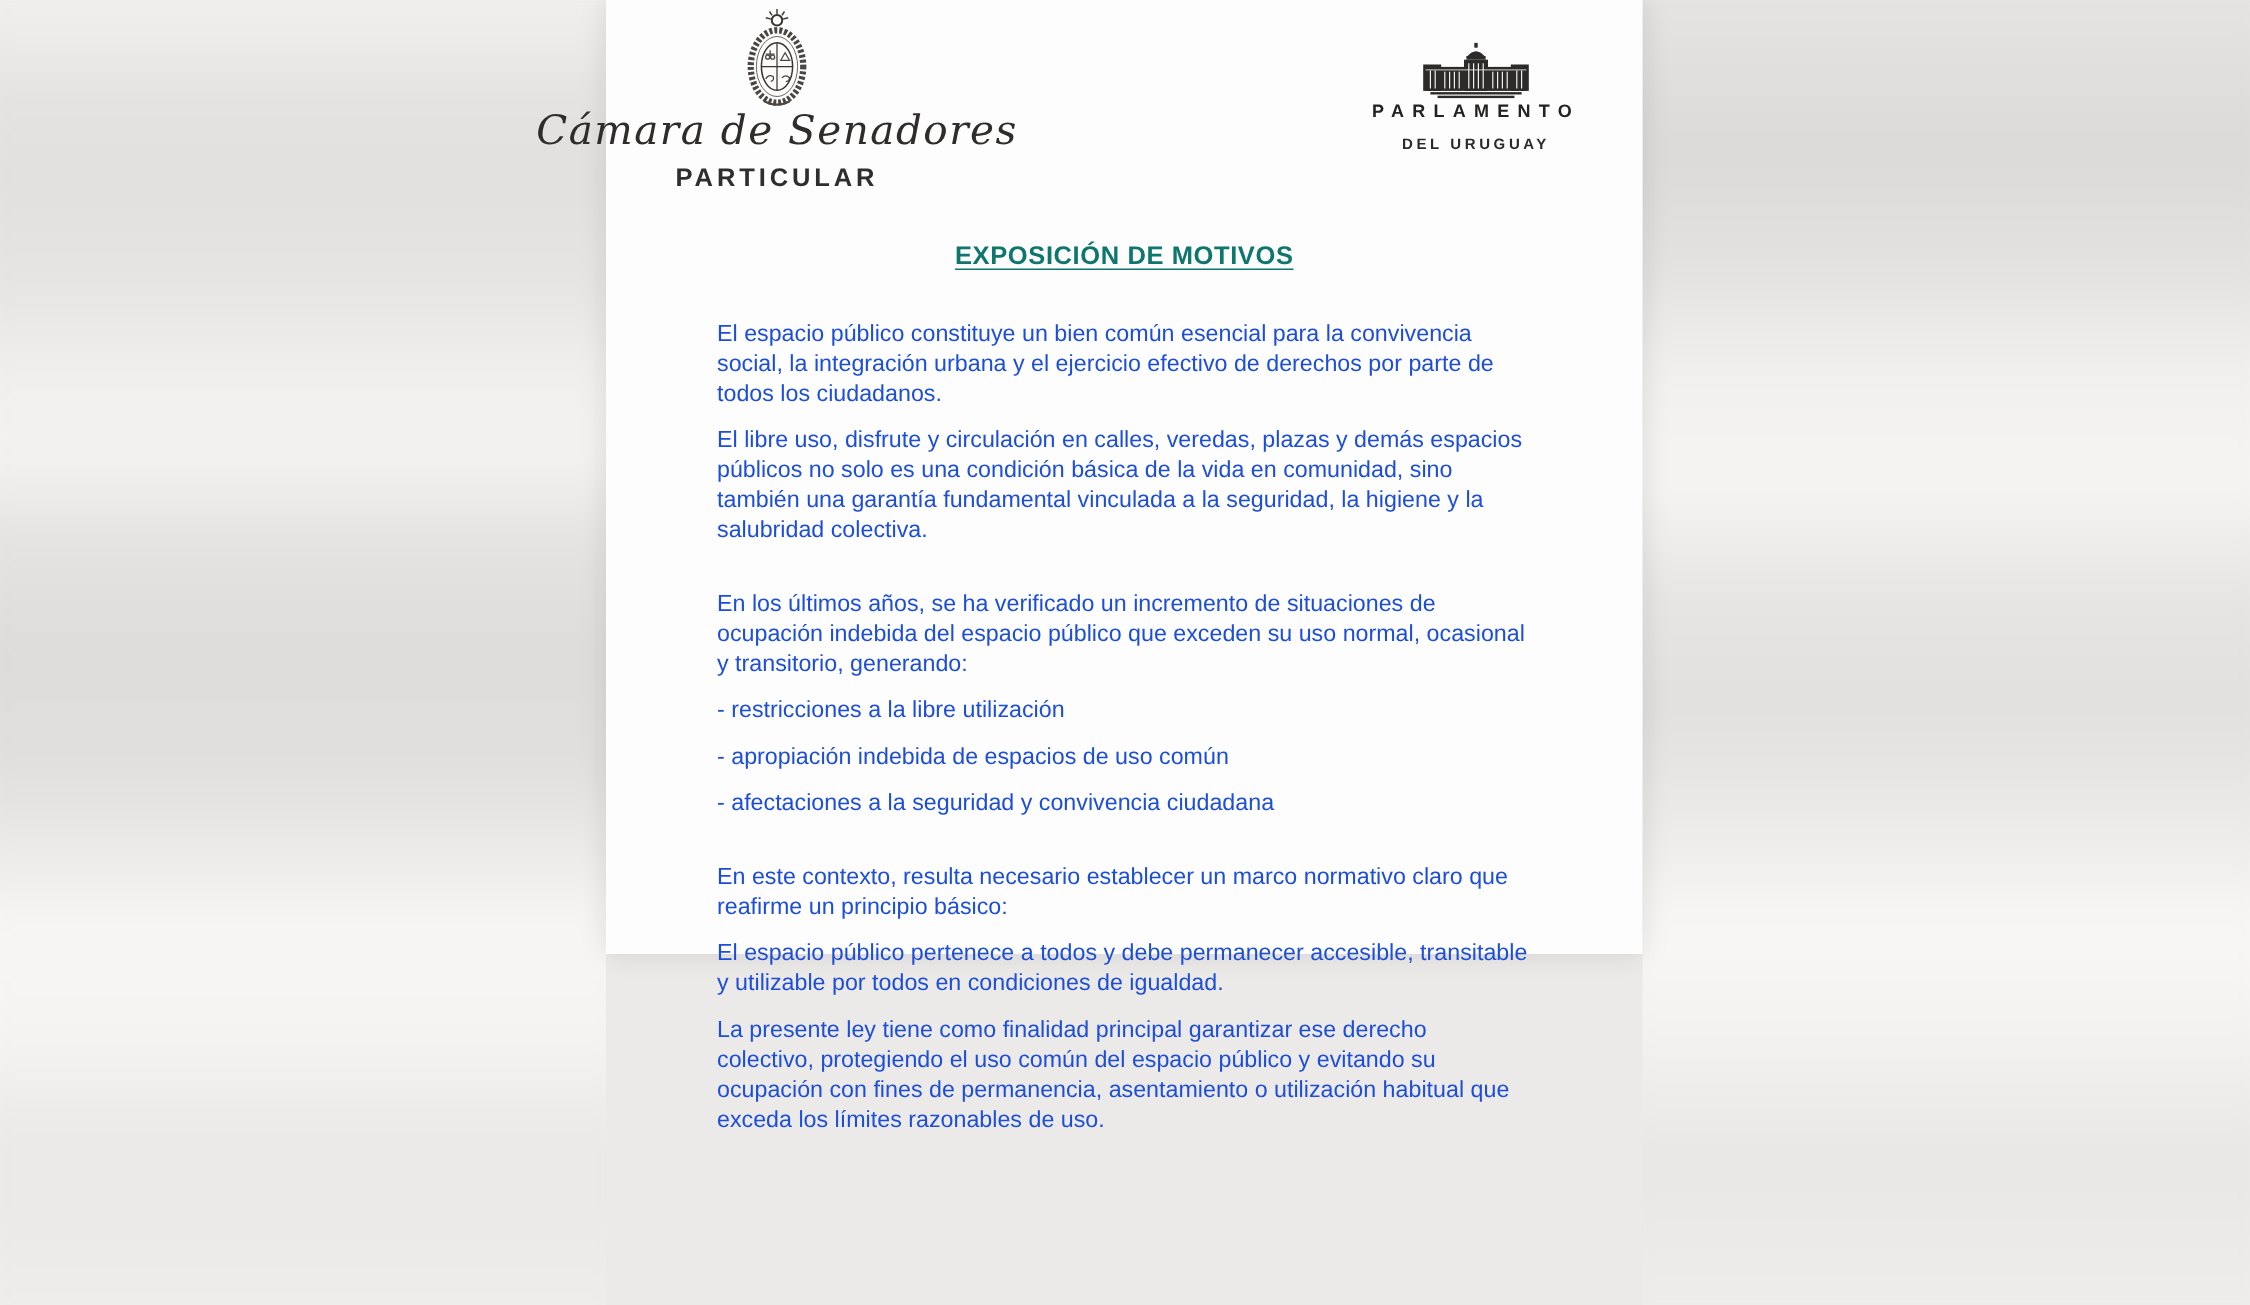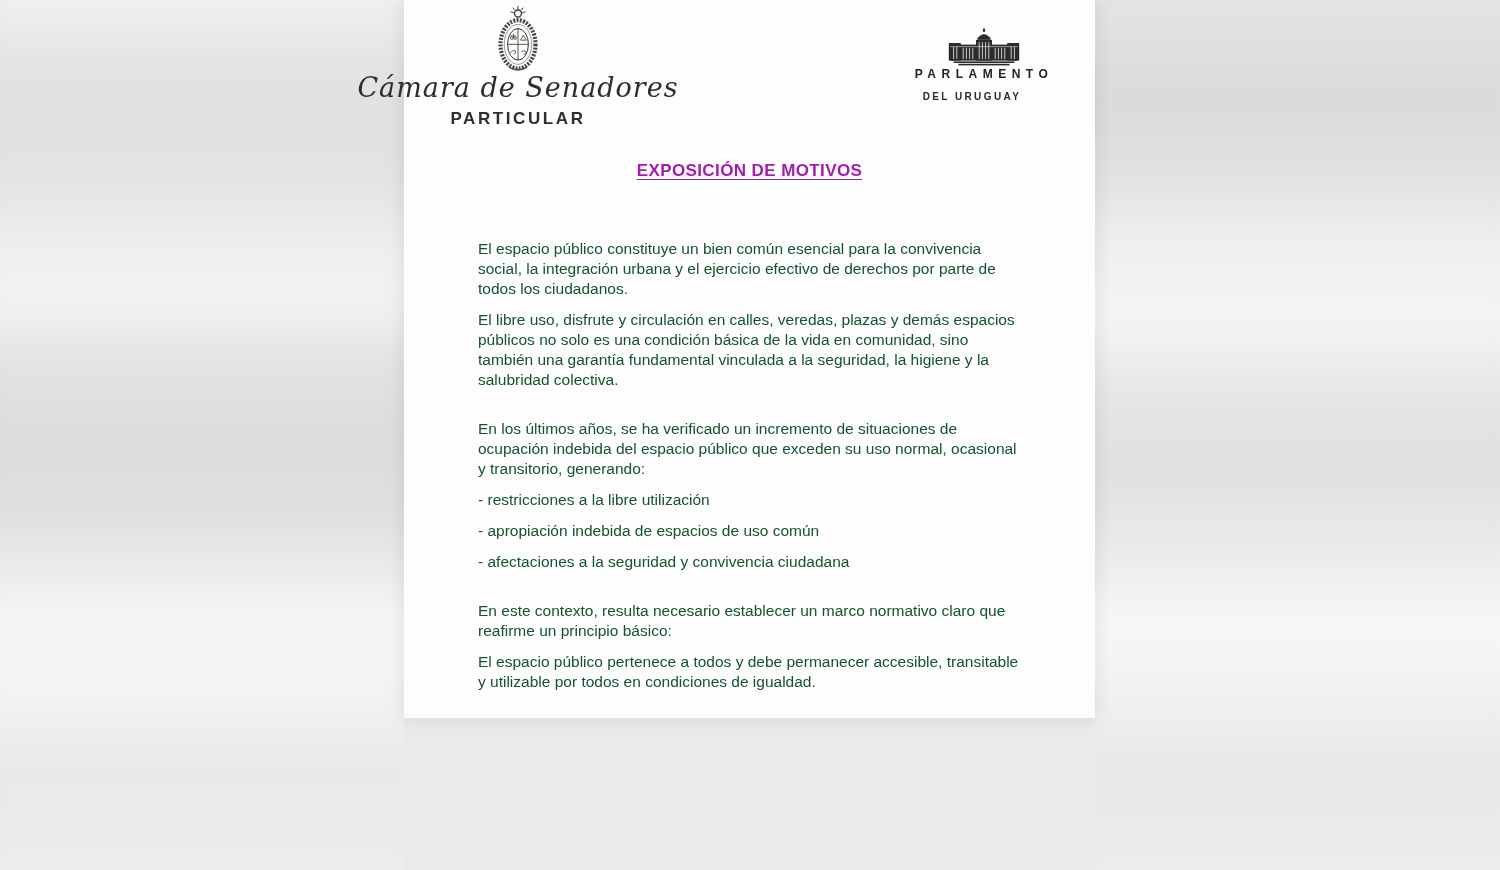--- a/index.html
+++ b/index.html
@@ -45,21 +45,21 @@
       #eceae9 62%, #f8f7f6 70%, #f2f1f0 78%, #e9e7e5 86%,
       #ecebe9 94%, #efeeed 100%);
   }
 
   
   .page {
     position: absolute;
     left: 404px;
     top: 0;
     width: 691px;
-    height: 718px;
+    height: 636px;
     background: #fdfdfd;
     box-shadow: 0 0 18px rgba(0,0,0,0.10);
     color: #3c3c3c;
   }
 
   
   .crest {
     position: absolute;
     left: 89px;
     top: 6px;
@@ -104,55 +104,54 @@
     top: 67px;
     transform: translateX(-50%);
     font-size: 12px;
     font-weight: bold;
     letter-spacing: 5.5px;
     color: #232221;
     white-space: nowrap;
   }
   .parl-sub {
     position: absolute;
-    left: 568px;
+    left: 580px;
     top: 91px;
     transform: translateX(-50%);
     font-size: 10px;
     font-weight: bold;
     letter-spacing: 2.4px;
     color: #2b2a29;
     white-space: nowrap;
   }
 
   
   .doc-title {
     position: absolute;
     left: 0;
     top: 161px;
     width: 691px;
     text-align: center;
     font-size: 17px;
     font-weight: bold;
     letter-spacing: 0.4px;
-    color: #a21caf;
+    color: #0f766e;
     text-decoration: underline;
     text-underline-offset: 3px;
   }
 
   
   .body-text {
     position: absolute;
     left: 74px;
     top: 213px;
     width: 541px;
     font-size: 15.5px;
     line-height: 20px;
-    color: #14532d;
-    margin-top: 26px;
+    color: #1d4ed8;
   }
   .body-text p { margin: 0 0 11px 0; }
   .body-text p.gap-before { margin-top: 29px; }
   .bullet-line { margin: 0 0 7px 0; line-height: 20px; }
   .bullet-list { margin: 0 0 11px 0; }
 
   .icon-wrap svg { display: block; width: 100%; height: 100%; }
 </style>
 </head>
 <body>
@@ -249,17 +248,18 @@
       <p class="gap-before">En los últimos años, se ha verificado un incremento de situaciones de ocupación indebida del espacio público que exceden su uso normal, ocasional y transitorio, generando:</p>
 
       <div class="bullet-list">
         <p class="bullet-line">- restricciones a la libre utilización</p>
         <p class="bullet-line">- apropiación indebida de espacios de uso común</p>
         <p class="bullet-line">- afectaciones a la seguridad y convivencia ciudadana</p>
       </div>
 
       <p class="gap-before">En este contexto, resulta necesario establecer un marco normativo claro que reafirme un principio básico:</p>
       <p>El espacio público pertenece a todos y debe permanecer accesible, transitable y utilizable por todos en condiciones de igualdad.</p>
+      <p>La presente ley tiene como finalidad principal garantizar ese derecho colectivo, protegiendo el uso común del espacio público y evitando su ocupación con fines de permanencia, asentamiento o utilización habitual que exceda los límites razonables de uso.</p>
 
     </div>
 
   </div>
 </div>
 
 </body></html>

